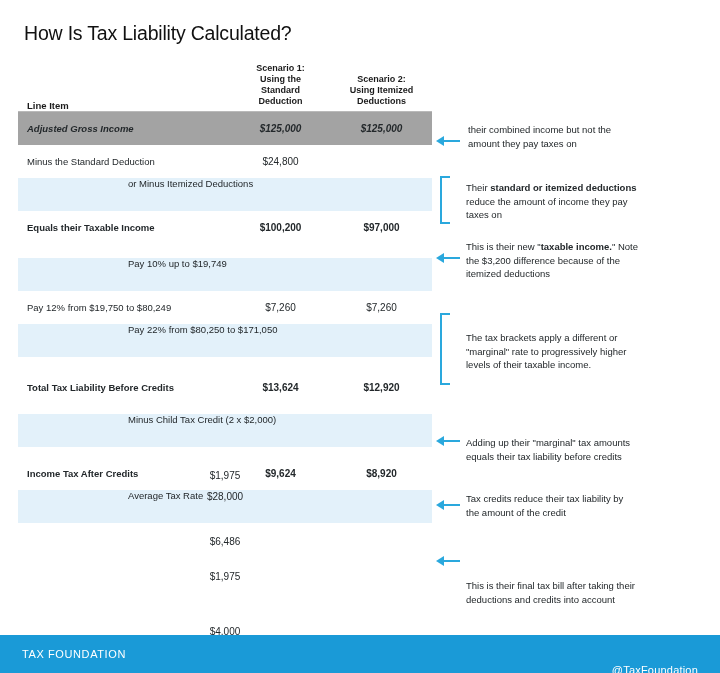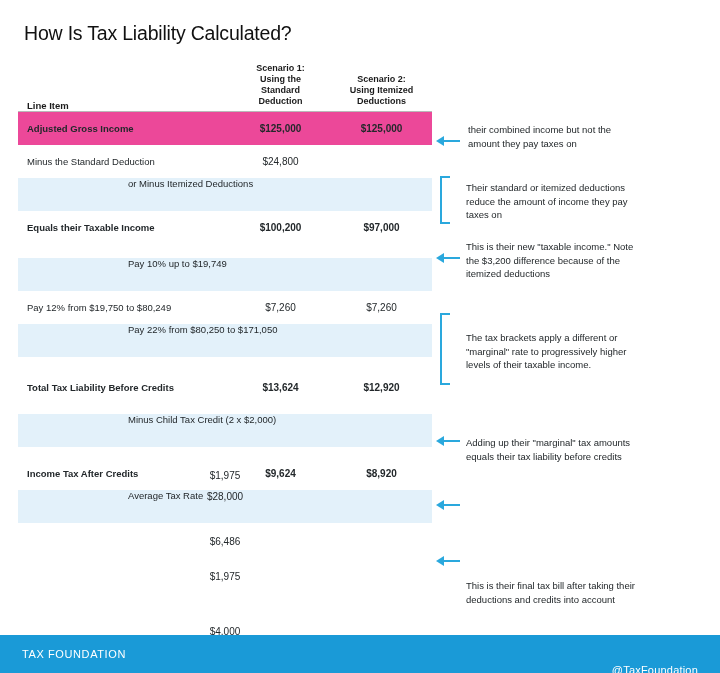--- a/index.html
+++ b/index.html
@@ -68,21 +68,21 @@
     font-weight: bold;
     line-height: 11px;
     color: #1b1b1b;
     padding-bottom: 4px;
   }
   .row {
     display: flex;
     align-items: center;
     height: 33px;
   }
-  .row.shade { background: #ec4899; }
+  .row.shade { background: #a3a3a3; font-style: italic; }
   .row.shade-light { background: #e3f1fa; flex-direction: column; }
   .row .col-item {
     font-size: 9.5px;
     color: #23282b;
   }
   .row.bold .col-item { font-weight: bold; }
   .row .col-num {
     font-size: 10px;
     color: #23282b;
   }
@@ -91,21 +91,21 @@
   .spacer-sm { height: 10px; }
 
   
   .note {
     position: absolute;
     font-size: 9.5px;
     line-height: 13.5px;
     color: #23282b;
     width: 232px;
   }
-  .note b { font-weight: normal; text-align: center; }
+  .note b { font-weight: bold; text-align: center; }
 
   .arrow {
     position: absolute;
     width: 26px;
     height: 10px;
   }
   .arrow .shaft {
     position: absolute;
     left: 7px;
     top: 4px;
@@ -296,20 +296,24 @@
   </div>
   <div class="note" style="left:466px; top:436px;">
     <div>Adding up their "marginal" tax amounts</div>
     <div>equals their tax liability before credits</div>
   </div>
 
   <div class="arrow" style="left:436px; top:500px;">
     <div class="head"></div>
       <div class="shaft"></div>
   </div>
+  <div class="note" style="left:466px; top:492px;">
+    <div>Tax credits reduce their tax liability by</div>
+    <div>the amount of the credit</div>
+  </div>
 
   <div class="arrow" style="left:436px; top:556px;">
     <div class="head"></div>
       <div class="shaft"></div>
   </div>
   <div class="note" style="left:466px; top:579px; width:244px;">
     <div>This is their final tax bill after taking their</div>
     <div>deductions and credits into account</div>
   </div>
 

